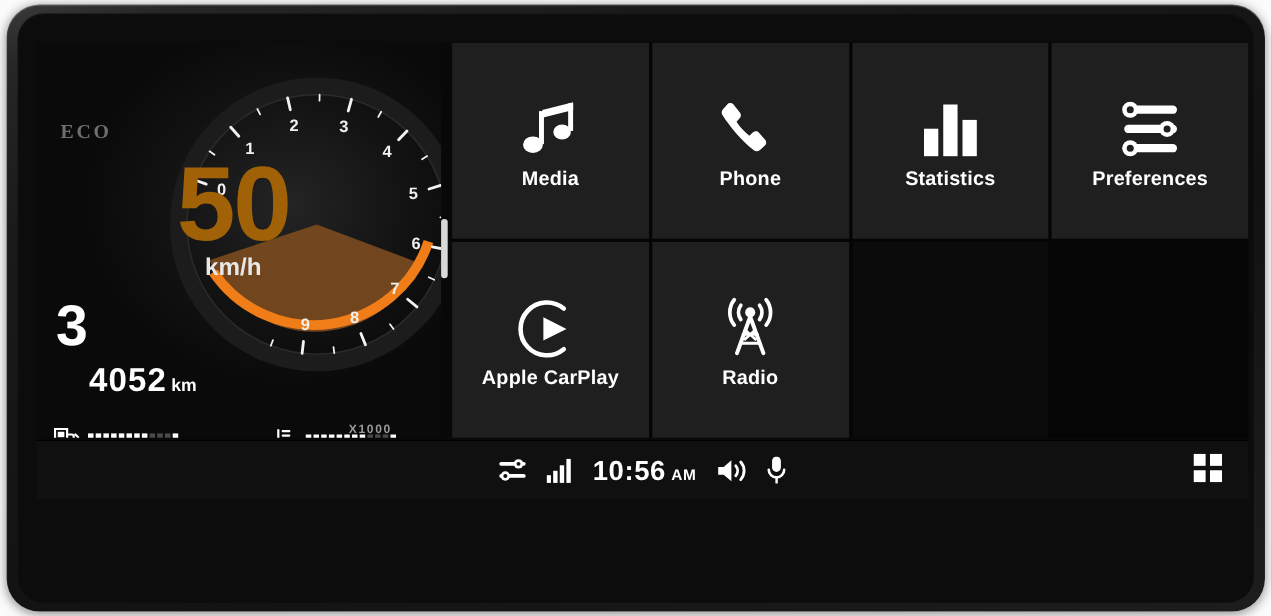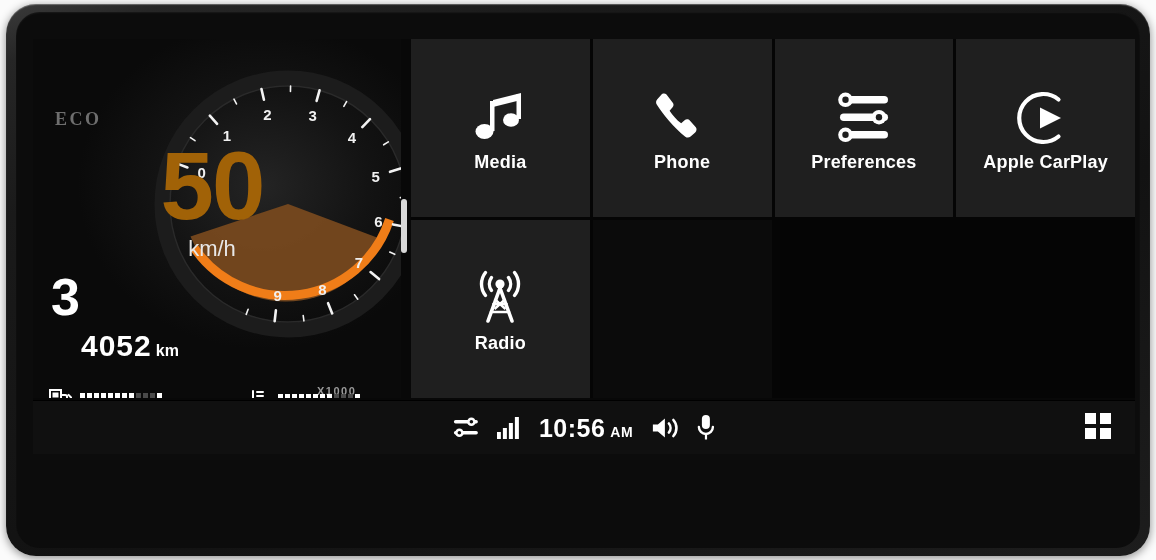--- a/index.html
+++ b/index.html
@@ -36,21 +36,21 @@
   #gear { position:absolute; left:18px; top:232px; color:#ffffff;
     font-size:52px; font-weight:700; line-height:1; letter-spacing:-1px; }
   #odo { position:absolute; left:48px; top:290px; color:#ffffff; white-space:nowrap; }
   #odo .val { font-size:30px; font-weight:700; letter-spacing:1px; }
   #odo .unit { font-size:16px; font-weight:700; margin-left:4px; }
 
   
   #speed-wrap { position:absolute; left:84px; top:105px; width:190px; text-align:center; }
   #speed { color:#a16207; font-size:96px; font-weight:700; line-height:.88;
     letter-spacing:-2px; }
-  #speed-unit { color:#e8e8e8; font-size:22px; font-weight:400; margin-top:8px; }
+  #speed-unit { color:#e8e8e8; font-size:22px; font-weight:700; margin-top:2px; }
 
   
   #tach { position:absolute; left:120px; top:30px; width:270px; height:270px; }
   #tach svg { position:absolute; left:0; top:0; }
   .tick-num { fill:#f0f0f0; font-family:"Liberation Sans",sans-serif;
     font-size:15px; font-weight:700; text-anchor:middle; dominant-baseline:central; }
   #x1000 { position:absolute; left:164px; top:316px; color:#9a9a9a;
     font-size:11px; font-weight:700; letter-spacing:1.5px; }
 
   
@@ -233,20 +233,30 @@
             <path d="M13.5 5.5c-1.6-1.4-4-1.2-5.4.4l-4 4.6c-1.3 1.5-1.4 3.7-.2 5.3
                      C10 25.4 21 39 32.3 47.7c1.6 1.2 3.8 1.1 5.3-.2l4.6-4
                      c1.6-1.4 1.8-3.8.4-5.4l-5.6-6.4c-1.4-1.6-3.8-1.8-5.4-.4l-3.4 3
                      c-4.5-3.4-8.5-7.7-11.6-12.6l3-3.4c1.4-1.6 1.2-4-.4-5.4z"></path>
           </svg>
         </span>
         <span class="lbl">Phone</span>
       </div>
 
 
+      <div class="tile">
+        <span class="ic">
+          <svg width="58" height="56" viewBox="0 0 58 56" fill="#fff">
+            <rect x="5" y="27" width="13" height="25"></rect>
+            <rect x="22.5" y="5" width="13" height="47"></rect>
+            <rect x="40" y="19" width="13" height="33"></rect>
+          </svg>
+        </span>
+        <span class="lbl">Statistics</span>
+      </div>
 
       <div class="tile">
         <span class="ic">
           <svg width="60" height="52" viewBox="0 0 60 52" fill="#fff">
             <rect x="6" y="4" width="48" height="7.5" rx="3.75"></rect>
             <circle cx="11.5" cy="7.8" r="7.3"></circle>
               <circle cx="11.5" cy="7.8" r="3.2" fill="#1f1f1f"></circle>
             <rect x="6" y="21.5" width="48" height="7.5" rx="3.75"></rect>
             <circle cx="45" cy="25.2" r="7.3"></circle>
               <circle cx="45" cy="25.2" r="3.2" fill="#1f1f1f"></circle>

